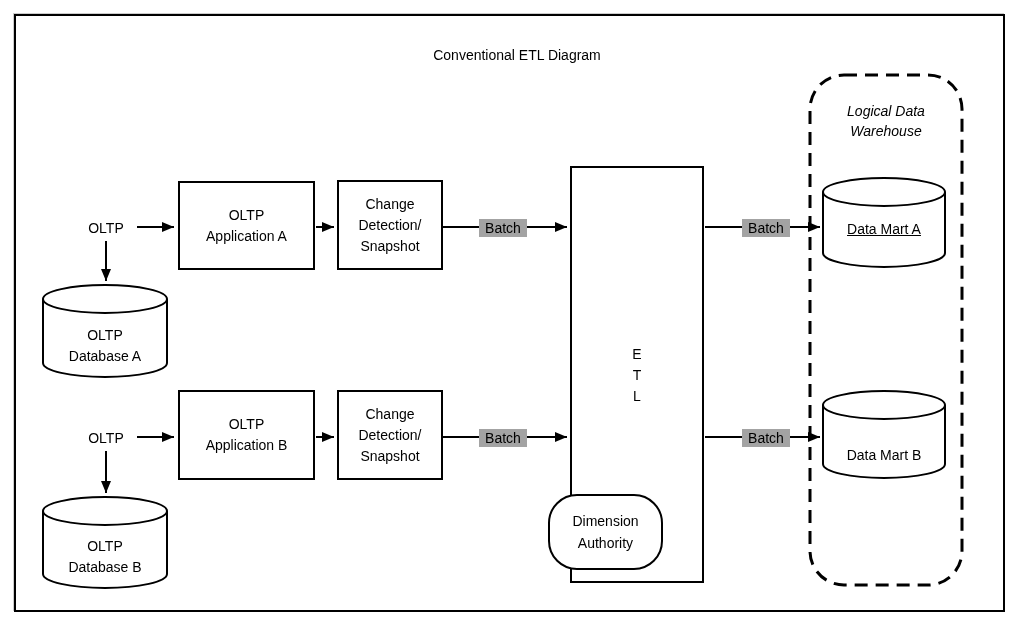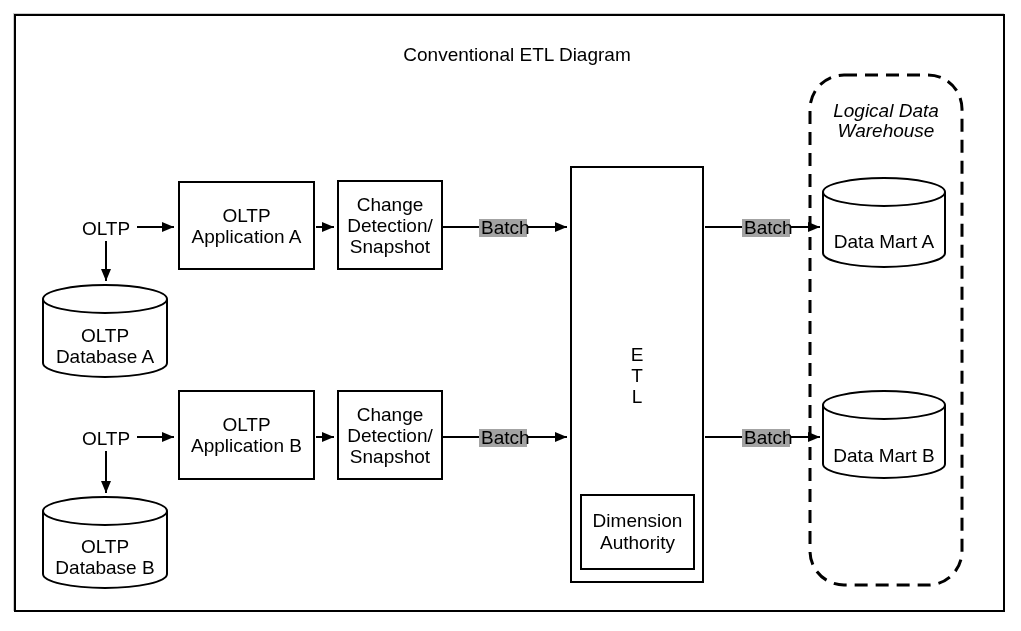--- a/index.html
+++ b/index.html
@@ -3,21 +3,21 @@
 <meta charset="utf-8">
 <style>
   * { margin: 0; padding: 0; box-sizing: border-box; }
   html, body { background: #ffffff; }
   #stage {
     position: relative;
     width: 1005px;
     height: 631px;
     background: #ffffff;
     font-family: "Liberation Sans", "DejaVu Sans", sans-serif;
-    font-size: 19px;
+    font-size: 14px;
     color: #000000;
     overflow: hidden;
   }
   #frame {
     position: absolute;
     left: 14px; top: 14px;
     width: 991px; height: 598px;
     border: 2px solid #000000;
     box-shadow: -1px -1px 0 #cccccc;
   }
@@ -118,21 +118,21 @@
 Detection/
 Snapshot</div>
 
   <div class="label" style="left:43px; top:325px; width:124px;">OLTP
 Database A</div>
 
   <div class="label edge-label" style="left:479px; top:219px; width:48px;">Batch</div>
 
   <div class="label edge-label" style="left:742px; top:219px; width:48px;">Batch</div>
 
-  <div class="label" style="left:823px; top:231px; width:122px;">Data Mart A</div>
+  <div class="label" style="left:823px; top:219px; width:122px;text-decoration:underline;">Data Mart A</div>
 
   <div class="label" style="left:76px; top:428px; width:60px;">OLTP</div>
 
   <div class="node-box" style="left:178px; top:390px; width:137px; height:90px;">OLTP
 Application B</div>
 
   <div class="node-box" style="left:337px; top:390px; width:106px; height:90px;">Change
 Detection/
 Snapshot</div>
 
@@ -144,19 +144,19 @@
   <div class="label edge-label" style="left:742px; top:429px; width:48px;">Batch</div>
 
   <div class="label" style="left:823px; top:445px; width:122px;">Data Mart B</div>
 
   <div id="etl-box" class="node-box transparent-box" style="left:570px; top:166px; width:134px; height:417px;"></div>
 
   <div class="label" style="left:570px; top:344px; width:134px;">E
 T
 L</div>
 
-  <div id="dimension-authority-box" class="node-box" style="left:580px; top:494px; width:115px; height:76px; line-height:22px;">Dimension
+  <div id="dimension-authority-box" class="node-box" style="left:548px; top:494px; width:115px; height:76px; line-height:22px;border-radius:29px;">Dimension
 Authority</div>
 
   <div class="label" style="left:810px; top:101px; width:152px; line-height:20px;font-style:italic;">Logical Data
 Warehouse</div>
 
 </div>
 
 </body></html>

